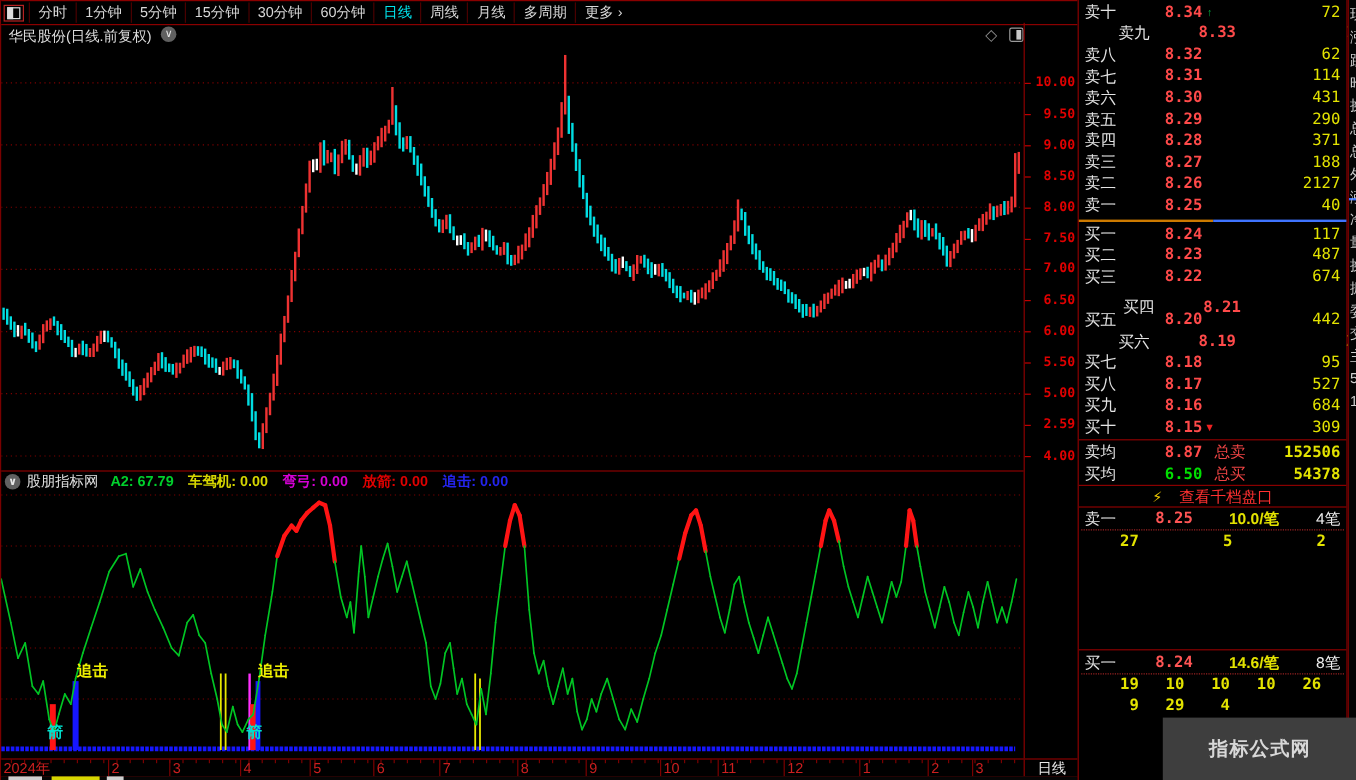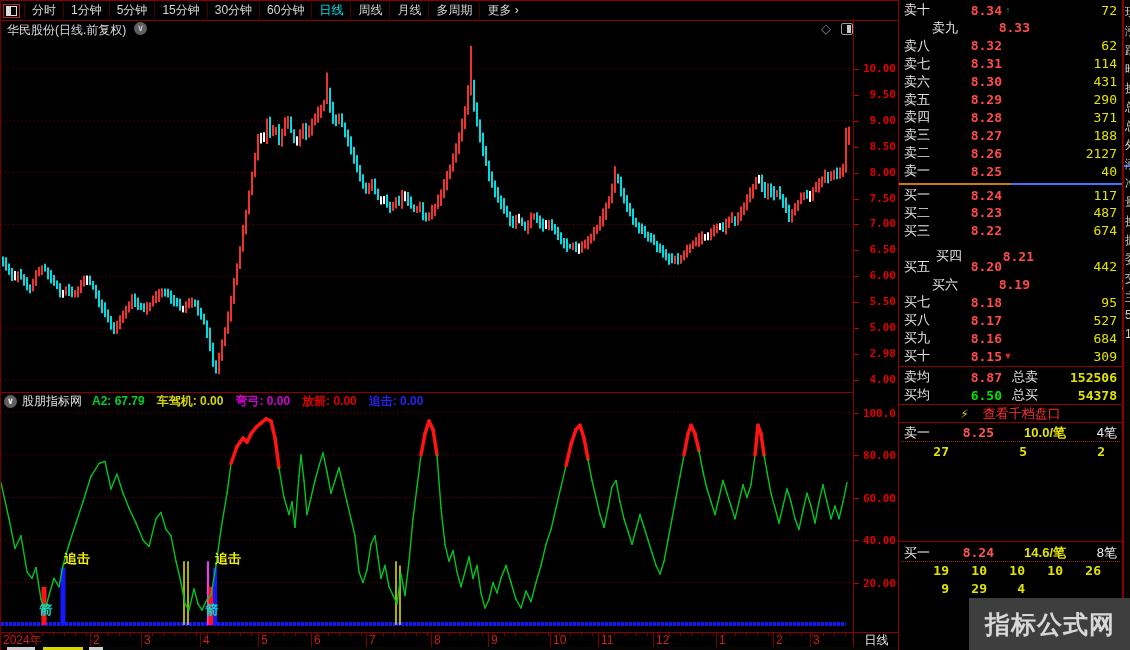--- a/index.html
+++ b/index.html
@@ -63,38 +63,38 @@
   .ob-row{position:absolute;left:0;width:223px;height:18px;display:flex;align-items:center;font-size:13px;}
   .ob-label{width:46px;color:#e4e4e4;padding-left:5px;flex:none;}
   .ob-price{width:52px;text-align:right;font-weight:bold;color:#ff4a4a;font-family:"DejaVu Sans Mono",monospace;flex:none;}
   .ob-arrow{width:12px;font-size:9px;text-align:center;flex:none;}
   .ob-vol{flex:1;text-align:right;padding-right:5px;color:#e3e300;font-weight:normal;font-family:"DejaVu Sans Mono",monospace;}
   #ob-split{position:absolute;left:0;top:183px;width:223px;height:2px;display:flex;}
   #ob-split .l{width:50%;background:#cc7a00;}
   #ob-split .r{width:50%;background:#3f74ff;}
   .ob-hr{position:absolute;left:0;width:223px;height:1px;background:#8a0000;}
   .ob-dot{position:absolute;left:2px;width:219px;border-top:1px dotted #992222;}
-  .sum-l2{color:#e5e5e5;margin-left:10px;}
+  .sum-l2{color:#ef4444;margin-left:10px;}
   .sum-val{flex:1;text-align:right;padding-right:5px;color:#e3e300;font-weight:bold;font-family:"DejaVu Sans Mono",monospace;}
   #lvl2-link{position:absolute;left:0;top:406px;width:223px;height:16px;display:flex;align-items:center;justify-content:center;
              color:#ff3030;font-size:13px;}
   #lvl2-bolt{color:#e8c400;margin-right:14px;font-size:12px;}
   .det-row{position:absolute;left:0;width:223px;height:17px;display:flex;align-items:center;font-size:13px;}
   .det-label{width:40px;color:#e4e4e4;padding-left:5px;flex:none;}
   .det-price{width:50px;text-align:right;color:#ff5555;font-weight:bold;font-family:"DejaVu Sans Mono",monospace;flex:none;}
   .det-per{width:72px;text-align:right;color:#e3e300;font-weight:bold;flex:none;}
   .det-count{flex:1;text-align:right;padding-right:5px;color:#f0f0f0;}
   .q-row{position:absolute;left:12px;width:200px;display:grid;grid-template-columns:repeat(5,38px);
          color:#e3e300;font-weight:bold;font-size:13px;font-family:"DejaVu Sans Mono",monospace;}
   .q-row span{text-align:right;}
 
   
   #watermark{position:absolute;left:968px;top:598px;width:162px;height:52px;background:#3e3e3e;z-index:50;
              display:flex;flex-direction:column;align-items:center;justify-content:center;}
-  #wm1{color:#d8d8d8;font-size:25px;font-weight:bold;letter-spacing:1px;line-height:25px;}
+  #wm1{color:#d8d8d8;font-size:16px;font-weight:bold;letter-spacing:1px;line-height:25px;}
   #wm2{color:#c2c2c2;font-size:19px;line-height:22px;}
   #sliver{position:absolute;left:1122px;top:0;width:8px;height:650px;background:#040404;overflow:hidden;
           border-left:1px solid #8a0000;box-sizing:border-box;}
   .sliv-ch{position:absolute;left:1px;color:#cfcfcf;font-size:12px;width:14px;}
   #sliv-blue{position:absolute;left:0;top:165px;width:8px;height:2px;background:#3f74ff;}
 </style>
 </head>
 <body>
 
 <div id="app">
@@ -433,21 +433,21 @@
       <div class="ytick" style="top: 179.49px;">7.00</div>
       <div class="ytickmark" style="top: 186.49px;"></div>
       <div class="ytick" style="top: 205.405px;">6.50</div>
       <div class="ytickmark" style="top: 212.405px;"></div>
       <div class="ytick" style="top: 231.32px;">6.00</div>
       <div class="ytickmark" style="top: 238.32px;"></div>
       <div class="ytick" style="top: 257.235px;">5.50</div>
       <div class="ytickmark" style="top: 264.235px;"></div>
       <div class="ytick" style="top: 283.15px;">5.00</div>
       <div class="ytickmark" style="top: 290.15px;"></div>
-      <div class="ytick" style="top: 309.065px;">2.98</div>
+      <div class="ytick" style="top: 309.065px;">2.59</div>
       <div class="ytickmark" style="top: 316.065px;"></div>
       <div class="ytick" style="top: 334.98px;">4.00</div>
       <div class="ytickmark" style="top: 341.98px;"></div>
     </div>
 
   <div id="ind-header">
     <span id="ind-chevron">∨</span>
     <span id="ind-name">股朋指标网</span>
     <span id="ind-vals"><span class="ind-val" style="color: rgb(0, 208, 44);">A2: 67.79</span><span class="ind-val" style="color: rgb(214, 214, 0);">车驾机: 0.00</span><span class="ind-val" style="color: rgb(212, 0, 212);">弯弓: 0.00</span><span class="ind-val" style="color: rgb(224, 0, 0);">放箭: 0.00</span><span class="ind-val" style="color: rgb(36, 36, 238);">追击: 0.00</span></span>
   </div>
@@ -658,32 +658,20 @@
       <line x1="826" y1="91.8" x2="830" y2="108.8" stroke="#00c524" stroke-width="1.4" stroke-linecap="round"></line>
       <line x1="830" y1="108.8" x2="834" y2="96.0" stroke="#00c524" stroke-width="1.4" stroke-linecap="round"></line>
       <line x1="834" y1="96.0" x2="838" y2="108.8" stroke="#00c524" stroke-width="1.4" stroke-linecap="round"></line>
       <line x1="838" y1="108.8" x2="842" y2="91.8" stroke="#00c524" stroke-width="1.4" stroke-linecap="round"></line>
       <line x1="842" y1="91.8" x2="846" y2="72.6" stroke="#00c524" stroke-width="1.4" stroke-linecap="round"></line>
       <text x="63" y="153.1" fill="#f0f000" font-size="13" font-weight="bold" text-anchor="start">追击</text>
       <text x="214" y="153.1" fill="#f0f000" font-size="13" font-weight="bold" text-anchor="start">追击</text>
       <text x="45" y="204.1" fill="#00e0cc" font-size="13" font-weight="bold" text-anchor="middle">箭</text>
       <text x="211" y="204.1" fill="#00e0cc" font-size="13" font-weight="bold" text-anchor="middle">箭</text>
     </svg>
-  <div id="yaxis-ind">
-      <div class="ytick" style="top: 15.5px;">100.0</div>
-      <div class="ytickmark" style="top: 21.5px;"></div>
-      <div class="ytick" style="top: 58px;">80.00</div>
-      <div class="ytickmark" style="top: 64px;"></div>
-      <div class="ytick" style="top: 100.5px;">60.00</div>
-      <div class="ytickmark" style="top: 106.5px;"></div>
-      <div class="ytick" style="top: 143px;">40.00</div>
-      <div class="ytickmark" style="top: 149px;"></div>
-      <div class="ytick" style="top: 185.5px;">20.00</div>
-      <div class="ytickmark" style="top: 191.5px;"></div>
-    </div>
 
   <div id="xaxis">
     <span class="xmonth" id="year-label" style="left: 2px;">2024年</span>
     <div id="period-cell">日线</div>
   <div class="xdiv" style="left: 89px;"></div>
       <span class="xmonth" style="left: 92px;">2</span>
       <div class="xdiv" style="left: 140px;"></div>
       <span class="xmonth" style="left: 143px;">3</span>
       <div class="xdiv" style="left: 199px;"></div>
       <span class="xmonth" style="left: 202px;">4</span>

